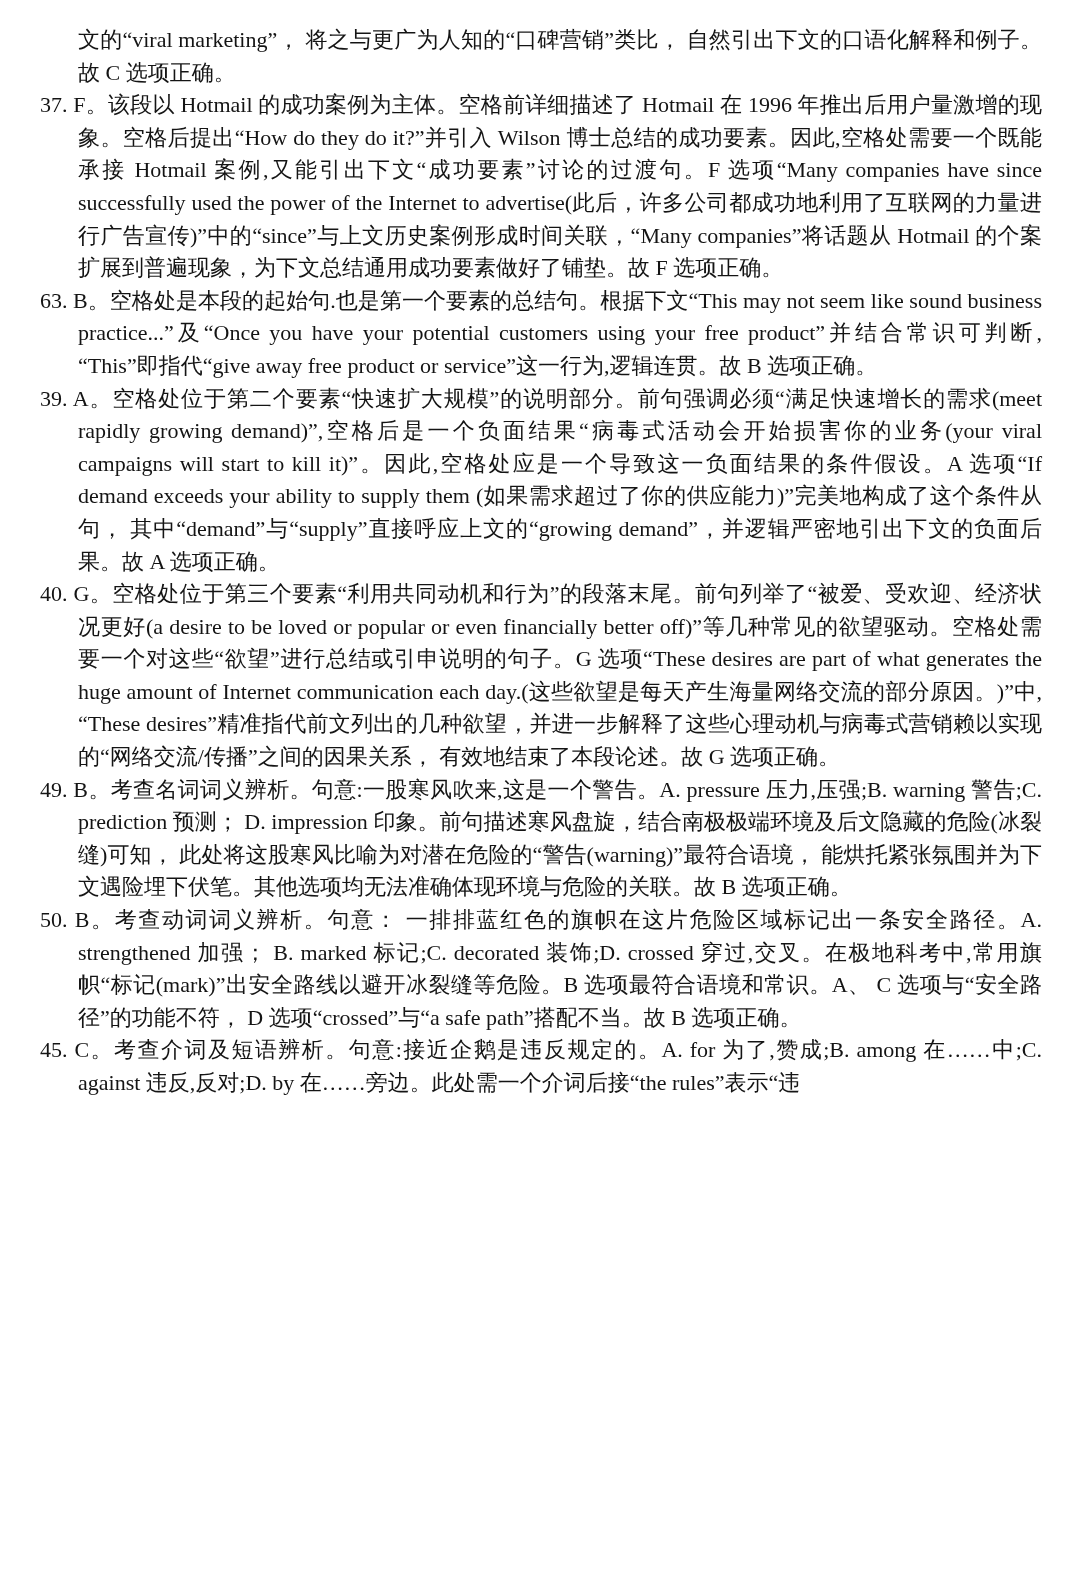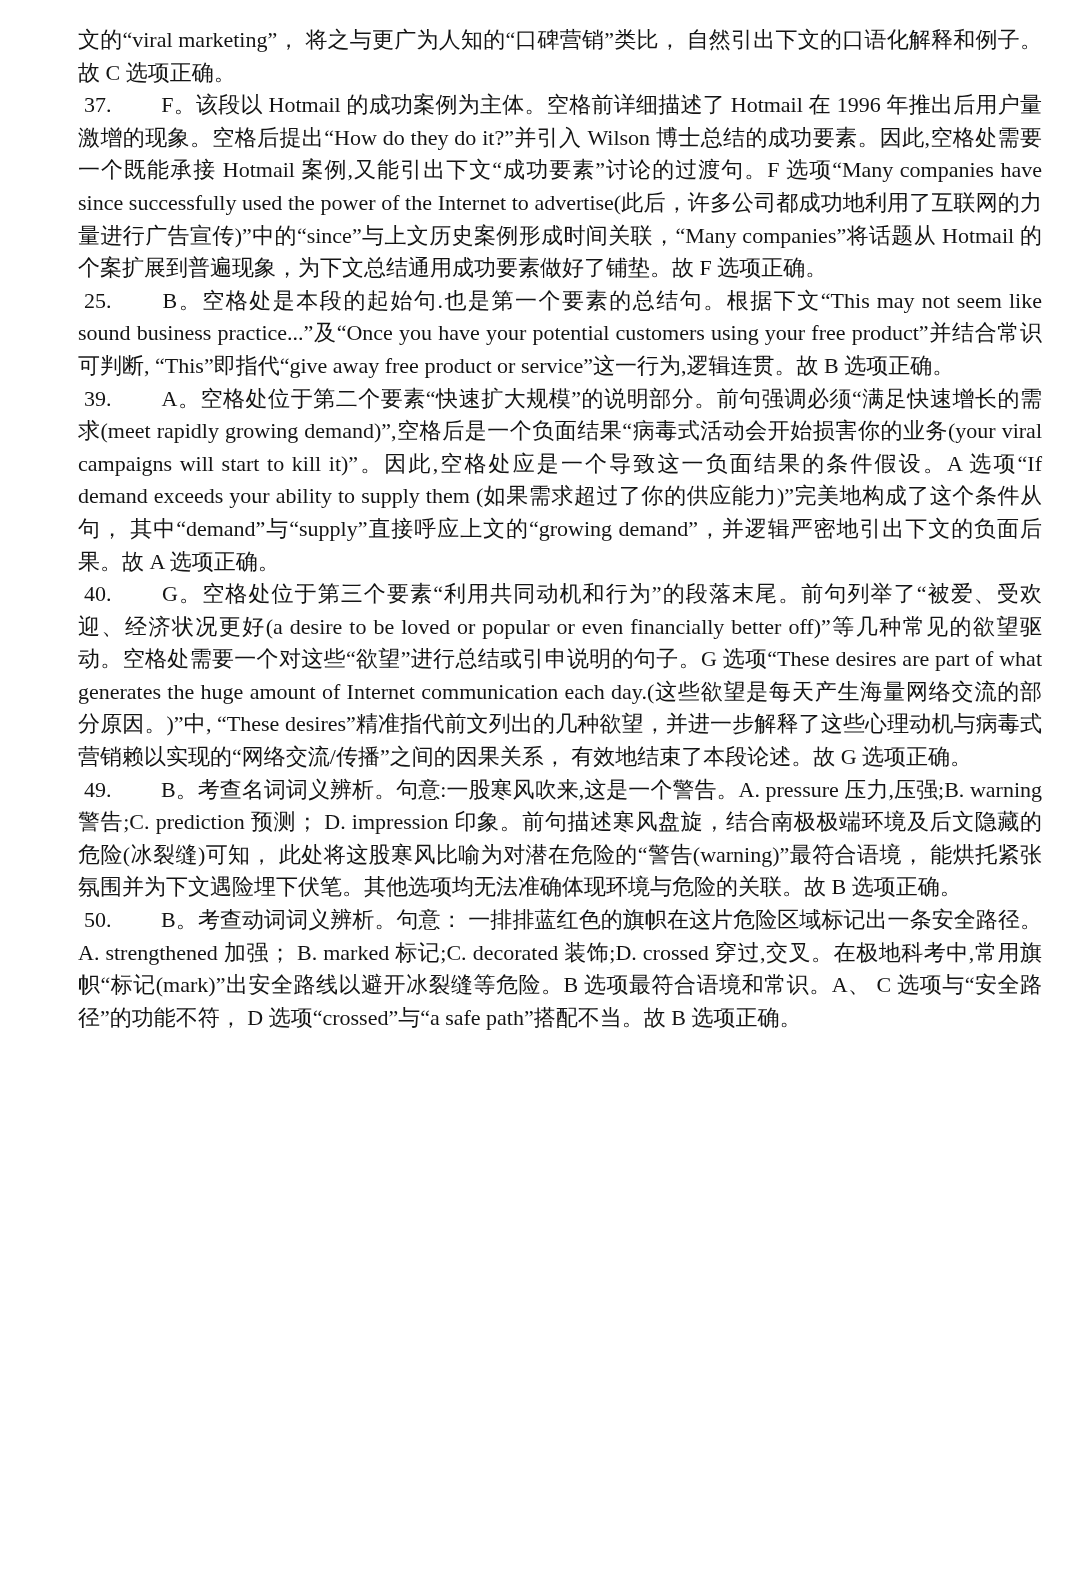--- a/index.html
+++ b/index.html
@@ -31,38 +31,38 @@
   .cont {
     padding-left: 38px;
   }
   
   .item {
     padding-left: 38px;
     text-indent: -38px;
   }
   .num, .ans {
     white-space: pre;
-    margin-left: 44px;
   }
 </style>
 </head>
 <body>
 
 <div class="page">
 
   <p class="cont"><span>文的“viral marketing”， 将之与更广为人知的“口碑营销”类比， 自然引出下文的口语化解释和例子。故 C 选项正确。</span></p>
 
   <p class="item"><span class="num">37.</span> <span class="ans">F。</span><span>该段以 Hotmail 的成功案例为主体。空格前详细描述了 Hotmail 在 1996 年推出后用户量激增的现象。空格后提出“How do they do it?”并引入 Wilson 博士总结的成功要素。因此,空格处需要一个既能承接 Hotmail 案例,又能引出下文“成功要素”讨论的过渡句。F 选项“Many companies have since successfully used the power of the Internet to advertise(此后，许多公司都成功地利用了互联网的力量进行广告宣传)”中的“since”与上文历史案例形成时间关联，“Many companies”将话题从 Hotmail 的个案扩展到普遍现象，为下文总结通用成功要素做好了铺垫。故 F 选项正确。</span></p>
 
-  <p class="item"><span class="num">25.</span> <span class="ans">B。</span><span>空格处是本段的起始句.也是第一个要素的总结句。根据下文“This may not seem like sound business practice...”及“Once you have your potential customers using your free product”并结合常识可判断, “This”即指代“give away free product or service”这一行为,逻辑连贯。故 B 选项正确。</span></p>
+  <p class="item"><span class="num">63.</span> <span class="ans">B。</span><span>空格处是本段的起始句.也是第一个要素的总结句。根据下文“This may not seem like sound business practice...”及“Once you have your potential customers using your free product”并结合常识可判断, “This”即指代“give away free product or service”这一行为,逻辑连贯。故 B 选项正确。</span></p>
 
   <p class="item"><span class="num">39.</span> <span class="ans">A。</span><span>空格处位于第二个要素“快速扩大规模”的说明部分。前句强调必须“满足快速增长的需求(meet rapidly growing demand)”,空格后是一个负面结果“病毒式活动会开始损害你的业务(your viral campaigns will start to kill it)”。因此,空格处应是一个导致这一负面结果的条件假设。A 选项“If demand exceeds your ability to supply them (如果需求超过了你的供应能力)”完美地构成了这个条件从句， 其中“demand”与“supply”直接呼应上文的“growing demand”，并逻辑严密地引出下文的负面后果。故 A 选项正确。</span></p>
 
   <p class="item"><span class="num">40.</span> <span class="ans">G。</span><span>空格处位于第三个要素“利用共同动机和行为”的段落末尾。前句列举了“被爱、受欢迎、经济状况更好(a desire to be loved or popular or even financially better off)”等几种常见的欲望驱动。空格处需要一个对这些“欲望”进行总结或引申说明的句子。G 选项“These desires are part of what generates the huge amount of Internet communication each day.(这些欲望是每天产生海量网络交流的部分原因。)”中, “These desires”精准指代前文列出的几种欲望，并进一步解释了这些心理动机与病毒式营销赖以实现的“网络交流/传播”之间的因果关系， 有效地结束了本段论述。故 G 选项正确。</span></p>
 
   <p class="item"><span class="num">49.</span> <span class="ans">B。</span><span>考查名词词义辨析。句意:一股寒风吹来,这是一个警告。A. pressure 压力,压强;B. warning 警告;C. prediction 预测； D. impression 印象。前句描述寒风盘旋，结合南极极端环境及后文隐藏的危险(冰裂缝)可知， 此处将这股寒风比喻为对潜在危险的“警告(warning)”最符合语境， 能烘托紧张氛围并为下文遇险埋下伏笔。其他选项均无法准确体现环境与危险的关联。故 B 选项正确。</span></p>
 
 
 
   <p class="item"><span class="num">50.</span> <span class="ans">B。</span><span>考查动词词义辨析。句意： 一排排蓝红色的旗帜在这片危险区域标记出一条安全路径。A. strengthened 加强； B. marked 标记;C. decorated 装饰;D. crossed 穿过,交叉。在极地科考中,常用旗帜“标记(mark)”出安全路线以避开冰裂缝等危险。B 选项最符合语境和常识。A、 C 选项与“安全路径”的功能不符， D 选项“crossed”与“a safe path”搭配不当。故 B 选项正确。</span></p>
 
+  <p class="item"><span class="num">45.</span> <span class="ans">C。</span><span>考查介词及短语辨析。句意:接近企鹅是违反规定的。A. for 为了,赞成;B. among 在……中;C. against 违反,反对;D. by 在……旁边。此处需一个介词后接“the rules”表示“违</span></p>
 
 </div>
 
 </body></html>

